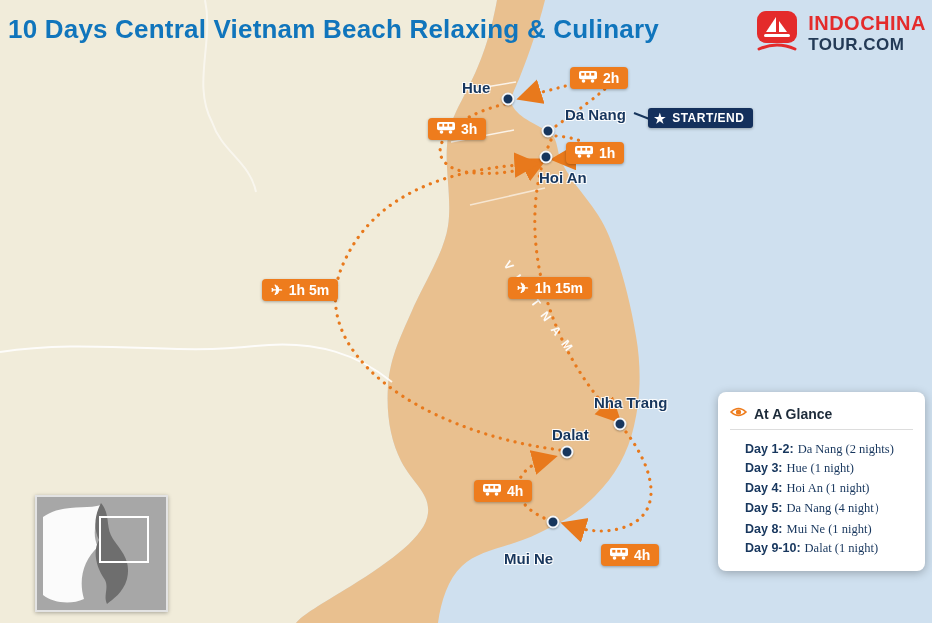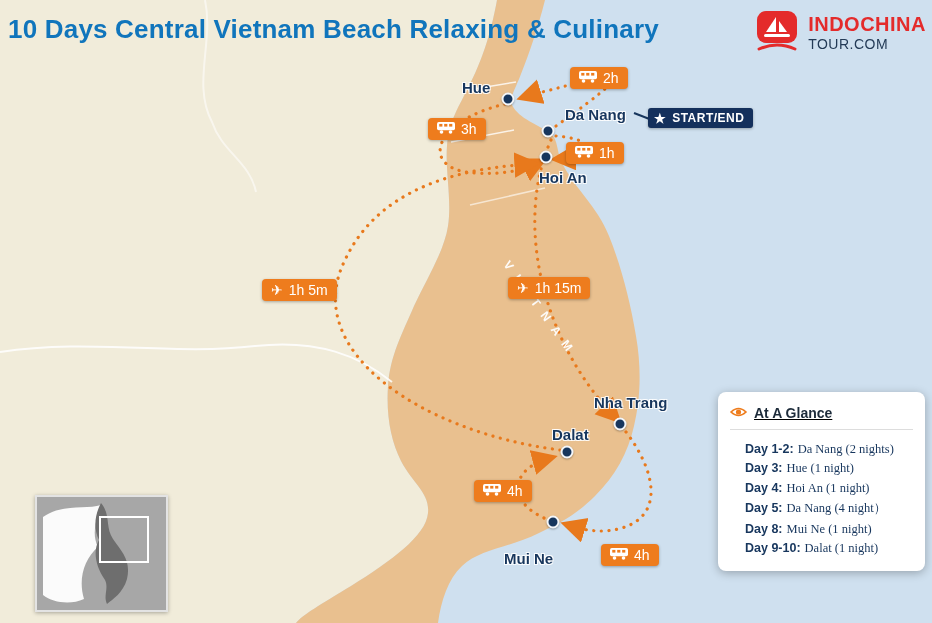--- a/index.html
+++ b/index.html
@@ -4,40 +4,40 @@
 <style>
   html,body{margin:0;padding:0;}
   body{font-family:"Liberation Sans", sans-serif;}
   #stage{position:relative;width:932px;height:623px;overflow:hidden;background:#cfe0ef;}
   #map-svg{position:absolute;left:0;top:0;z-index:0;}
   .page-title{position:absolute;left:8px;top:14px;z-index:5;font-size:26px;font-weight:bold;color:#1075bc;letter-spacing:0.2px;}
   
   .logo{position:absolute;right:6px;top:8px;z-index:5;display:flex;align-items:center;gap:8px;cursor:pointer;}
   .logo-text{display:flex;flex-direction:column;line-height:1.05;justify-content:flex-end;}
   .logo-top{color:#e42b2b;font-weight:bold;font-size:20px;letter-spacing:0.5px;}
-  .logo-bottom{color:#233a56;font-weight:normal;font-size:14px;letter-spacing:0.5px;align-self:flex-start;margin-top:2px;}
+  .logo-bottom{color:#233a56;font-weight:bold;font-size:17px;letter-spacing:0.5px;align-self:flex-start;margin-top:2px;}
   
   .city-label{position:absolute;z-index:4;font-size:15px;font-weight:bold;color:#17365d;
     text-shadow:-1px -1px 0 rgba(255,255,255,.85),1px -1px 0 rgba(255,255,255,.85),-1px 1px 0 rgba(255,255,255,.85),1px 1px 0 rgba(255,255,255,.85);}
   .city-dot{position:absolute;z-index:4;width:9px;height:9px;border-radius:50%;background:#17365d;border:2px solid #f4f6f8;transform:translate(-50%,-50%);box-shadow:0 1px 2px rgba(0,0,0,.3);}
   
   .badge{position:absolute;z-index:5;display:flex;align-items:center;gap:6px;background:#ee7c1d;color:#fff;
-    font-weight:normal;font-size:14px;padding:3px 9px;border-radius:4px;box-shadow:0 1px 3px rgba(0,0,0,.3);white-space:nowrap;}
+    font-weight:bold;font-size:14px;padding:3px 9px;border-radius:4px;box-shadow:0 1px 3px rgba(0,0,0,.3);white-space:nowrap;}
   .badge .plane{font-size:14px;line-height:1;}
   
   .start-end{position:absolute;z-index:5;display:flex;align-items:center;background:#14305c;border-radius:3px;
     color:#fff;font-weight:bold;font-size:12px;letter-spacing:.5px;padding:3px 9px 3px 6px;gap:6px;box-shadow:0 1px 3px rgba(0,0,0,.3);}
   .start-end .star{font-size:13px;line-height:1;}
   
   .vn-label{position:absolute;z-index:3;left:512px;top:258px;color:#ffffff;font-weight:bold;font-size:12px;
     letter-spacing:9px;transform:rotate(54deg);transform-origin:left top;opacity:.95;}
   
   .glance{position:absolute;z-index:6;left:718px;top:392px;width:207px;background:#ffffff;border-radius:8px;
     box-shadow:0 2px 10px rgba(0,0,0,.28);padding:10px 12px 10px 12px;box-sizing:border-box;}
-  .glance-header{display:flex;align-items:center;gap:7px;padding:2px 0 7px 0;border-bottom:1px solid #ddd;text-decoration:underline;}
+  .glance-header{display:flex;align-items:flex-end;gap:7px;padding:2px 0 7px 0;border-bottom:1px solid #ddd;}
   .glance-title{font-size:14px;font-weight:bold;color:#1d2b3a;}
   .glance-rows{padding-top:7px;}
   .glance-row{font-size:12.5px;color:#17365d;margin:4.5px 0;white-space:nowrap;}
   .g-day{font-weight:bold;padding-left:15px;}
   .g-desc{margin-left:4px;font-family:Liberation Serif, serif;}
   
   .inset{position:absolute;z-index:6;left:35px;top:495px;width:133px;height:117px;background:#a7a7a7;
     border:2px solid #e3e3e3;box-sizing:border-box;box-shadow:0 1px 4px rgba(0,0,0,.3);}
 </style>
 </head>

